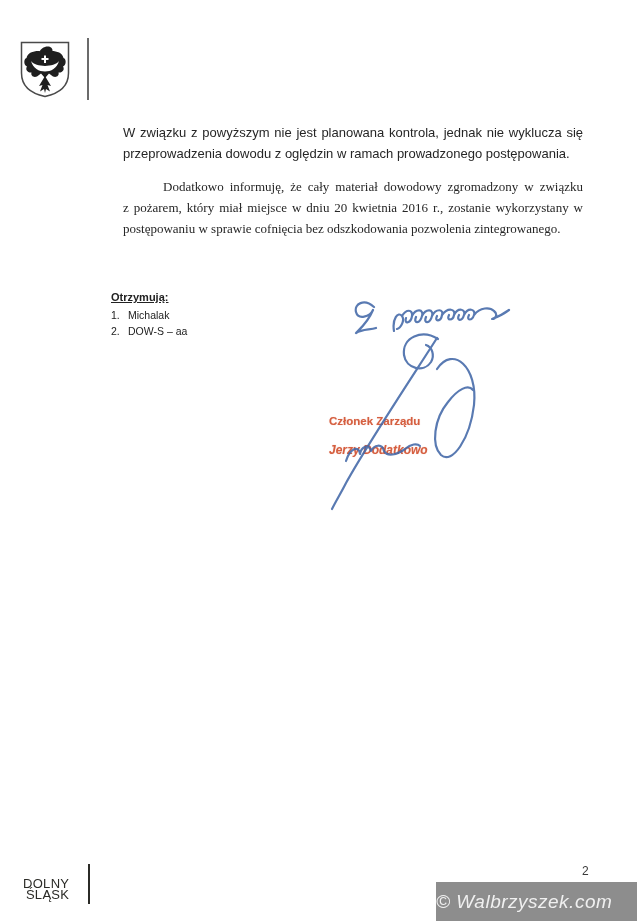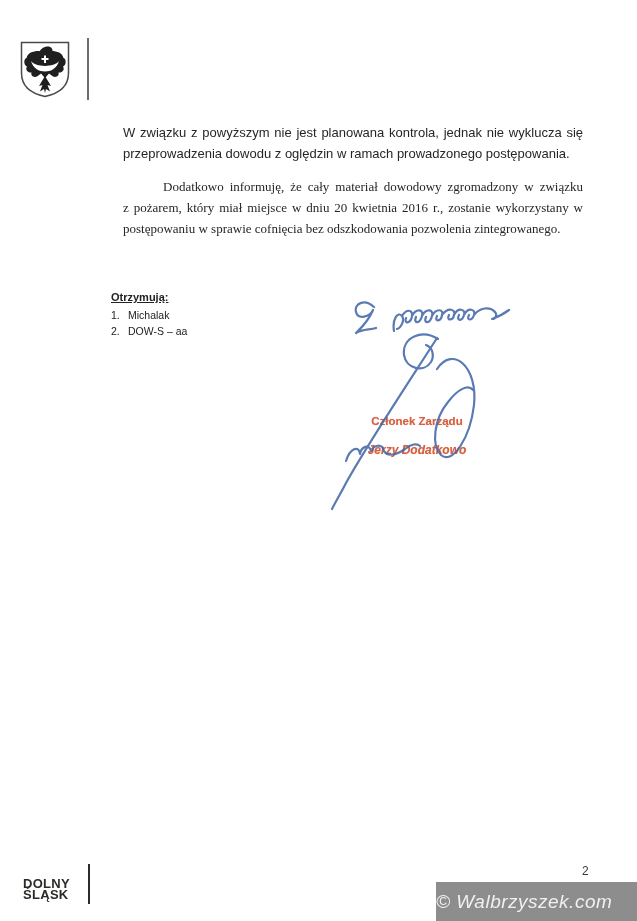--- a/index.html
+++ b/index.html
@@ -22,35 +22,35 @@
   }
   .bodytext p{margin:12px;}
   .bodytext p.indented{text-indent:40px;font-family:Liberation Serif, serif;}
   
   .recipients{position:absolute;left:111px;top:271px;font-size:10.5px;color:#222;margin-top:20px;}
   .recipients .rec-heading{font-weight:bold;text-decoration:underline;font-size:11px;margin-bottom:4px;}
   .rec-item{display:flex;line-height:16px;}
   .rec-item .rec-num{width:17px;}
   
   .stamp{
-    position:absolute;left:342px;top:414px;width:150px;
-    text-align:center;font-size:11.5px;line-height:14px;
+    position:absolute;left:329px;top:414px;width:150px;
+    font-size:11.5px;line-height:14px;
     font-weight:bold;
     text-shadow:0 0 1px rgba(216,94,62,.45);
   }
   .stamp .signer-name{
     font-style:italic;font-weight:bold;margin-top:15px;font-size:12px;
   }
   
   .signature-svg{position:absolute;left:298px;top:283px;width:225px;height:230px;}
   
   .footer-logo{
     position:absolute;left:23px;top:879px;
-    font-size:13px;font-weight:bold;line-height:10.5px;
-    letter-spacing:.3px;color:#2b2b27;
+    font-size:13px;font-weight:normal;line-height:10.5px;
+    letter-spacing:.3px;color:#2b2b27;text-align:right;
   }
   .footer-divider{position:absolute;left:88px;top:864px;width:2px;height:40px;background:#2b2b27;}
   .page-number{position:absolute;left:582px;top:864px;font-size:12px;color:#3a3a3a;}
   .watermark{
     position:absolute;left:436px;top:882px;width:201px;height:39px;
     background:#8d8d8d;
     display:flex;align-items:center;
     font-size:19px;font-style:italic;color:#f0f0f0;
     letter-spacing:.5px;
   }

